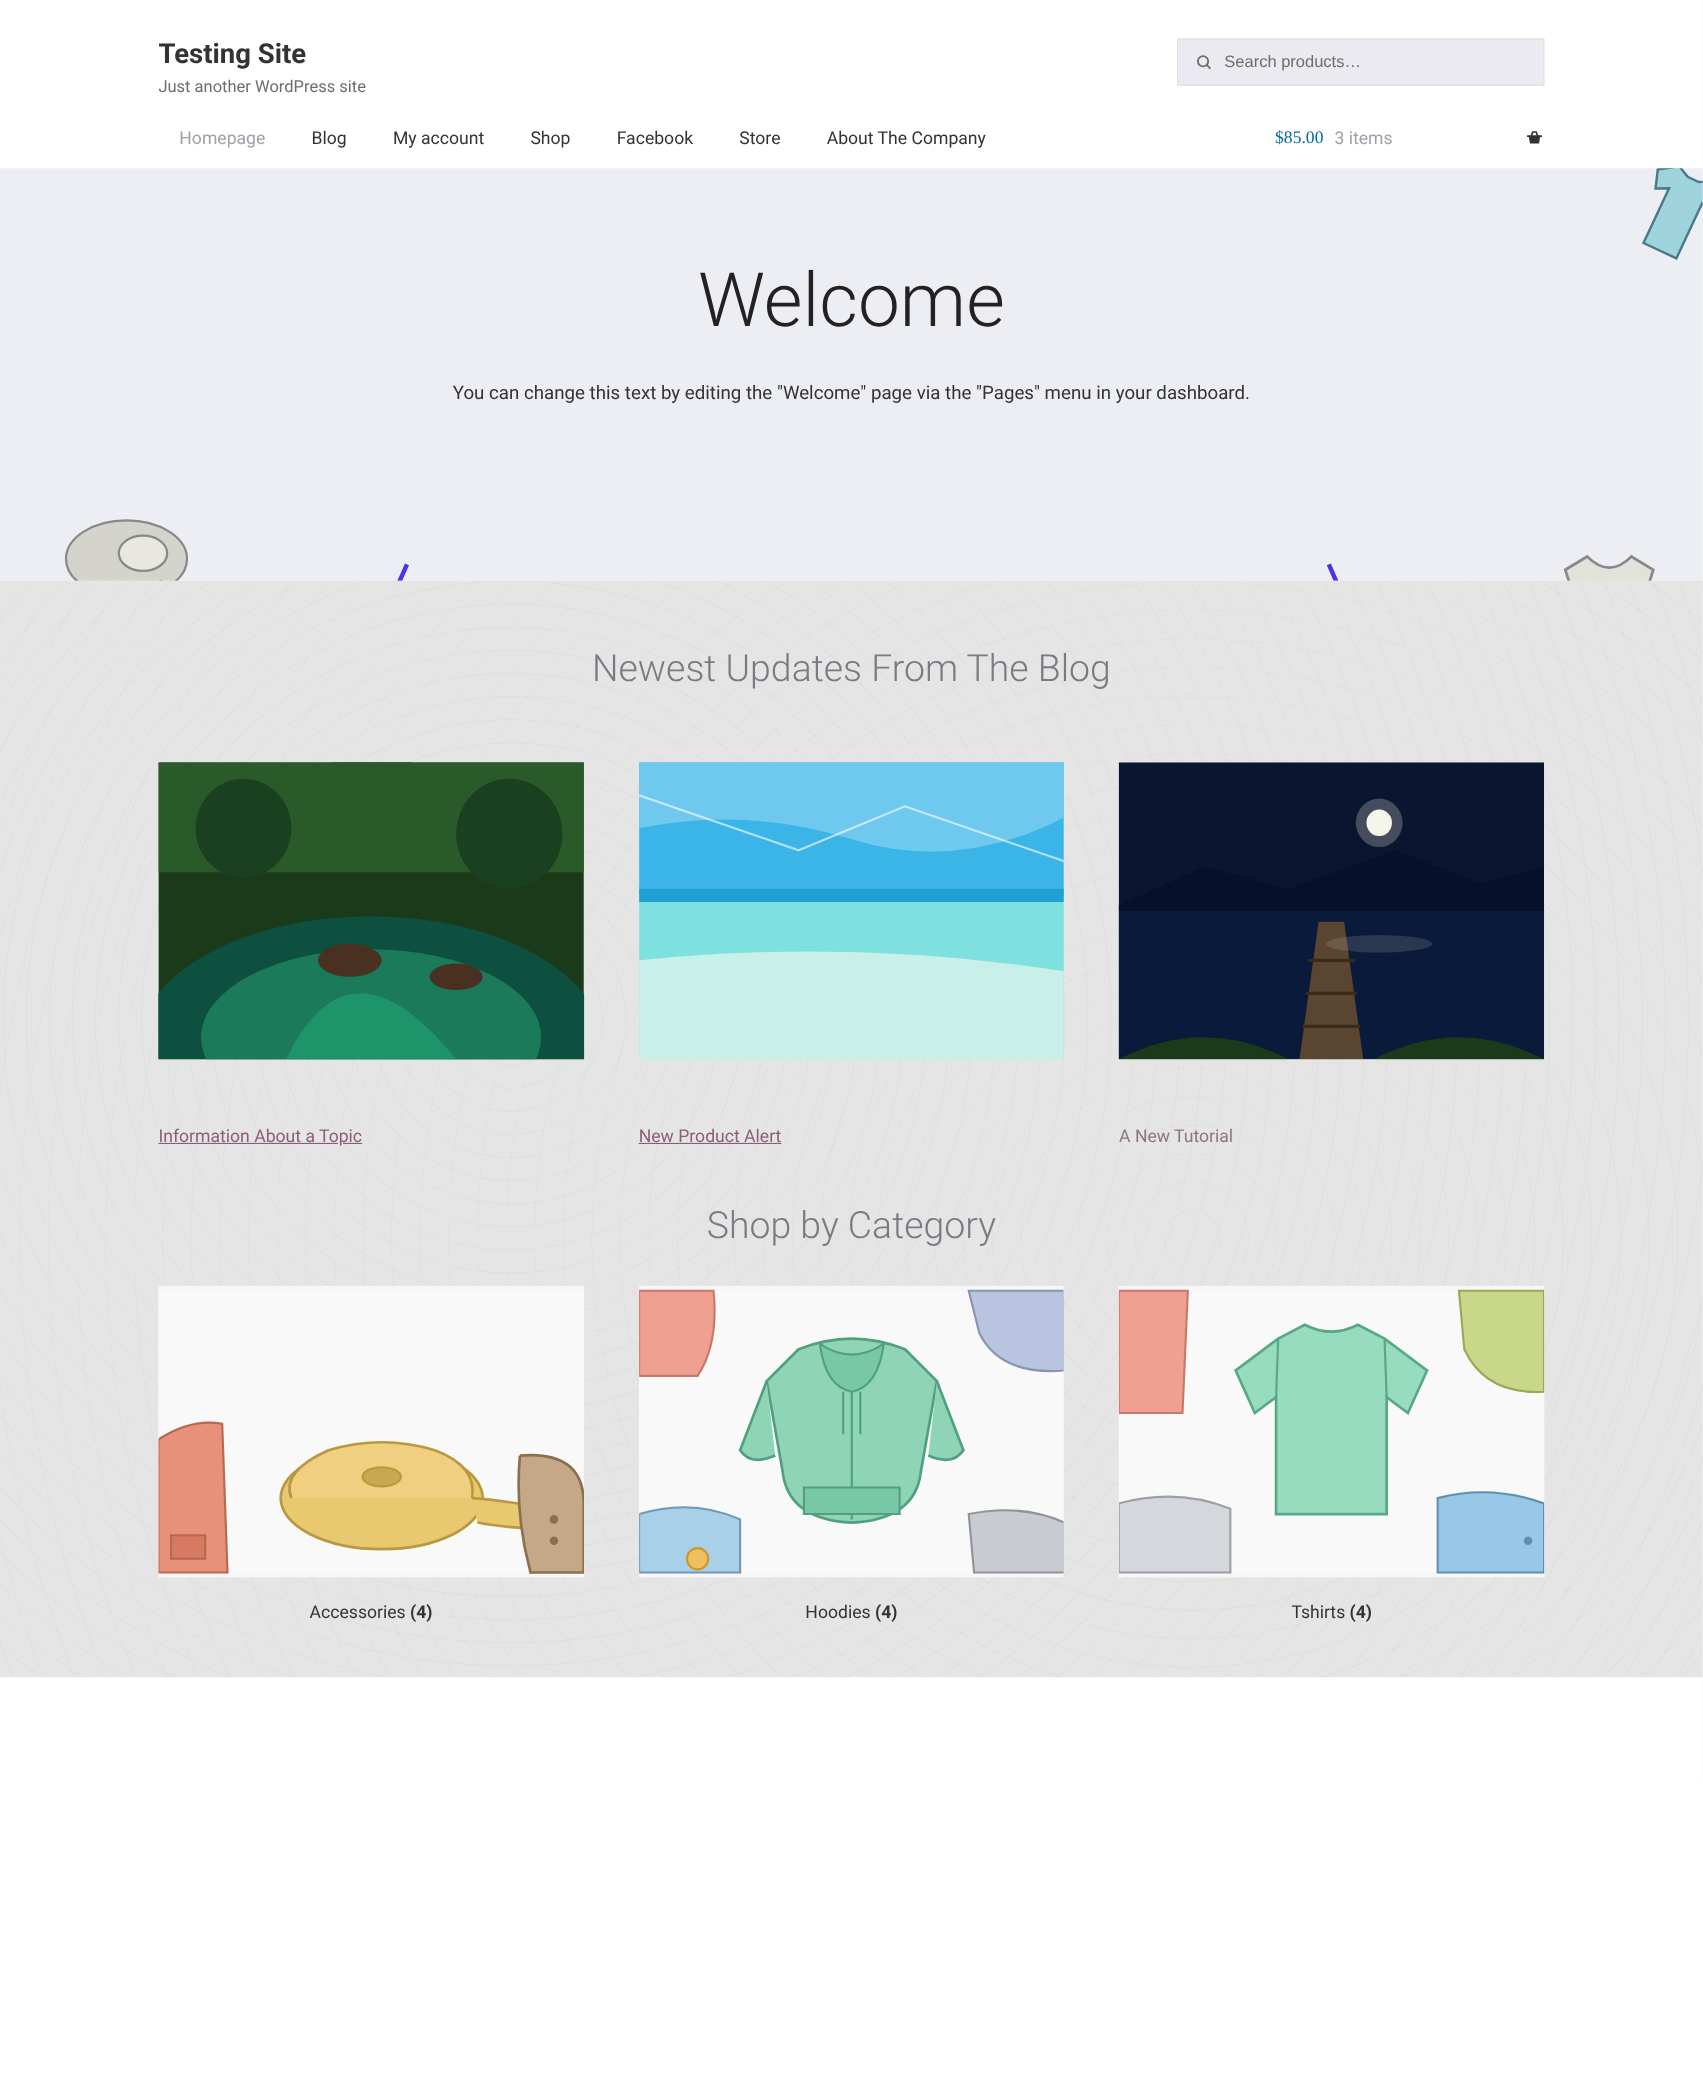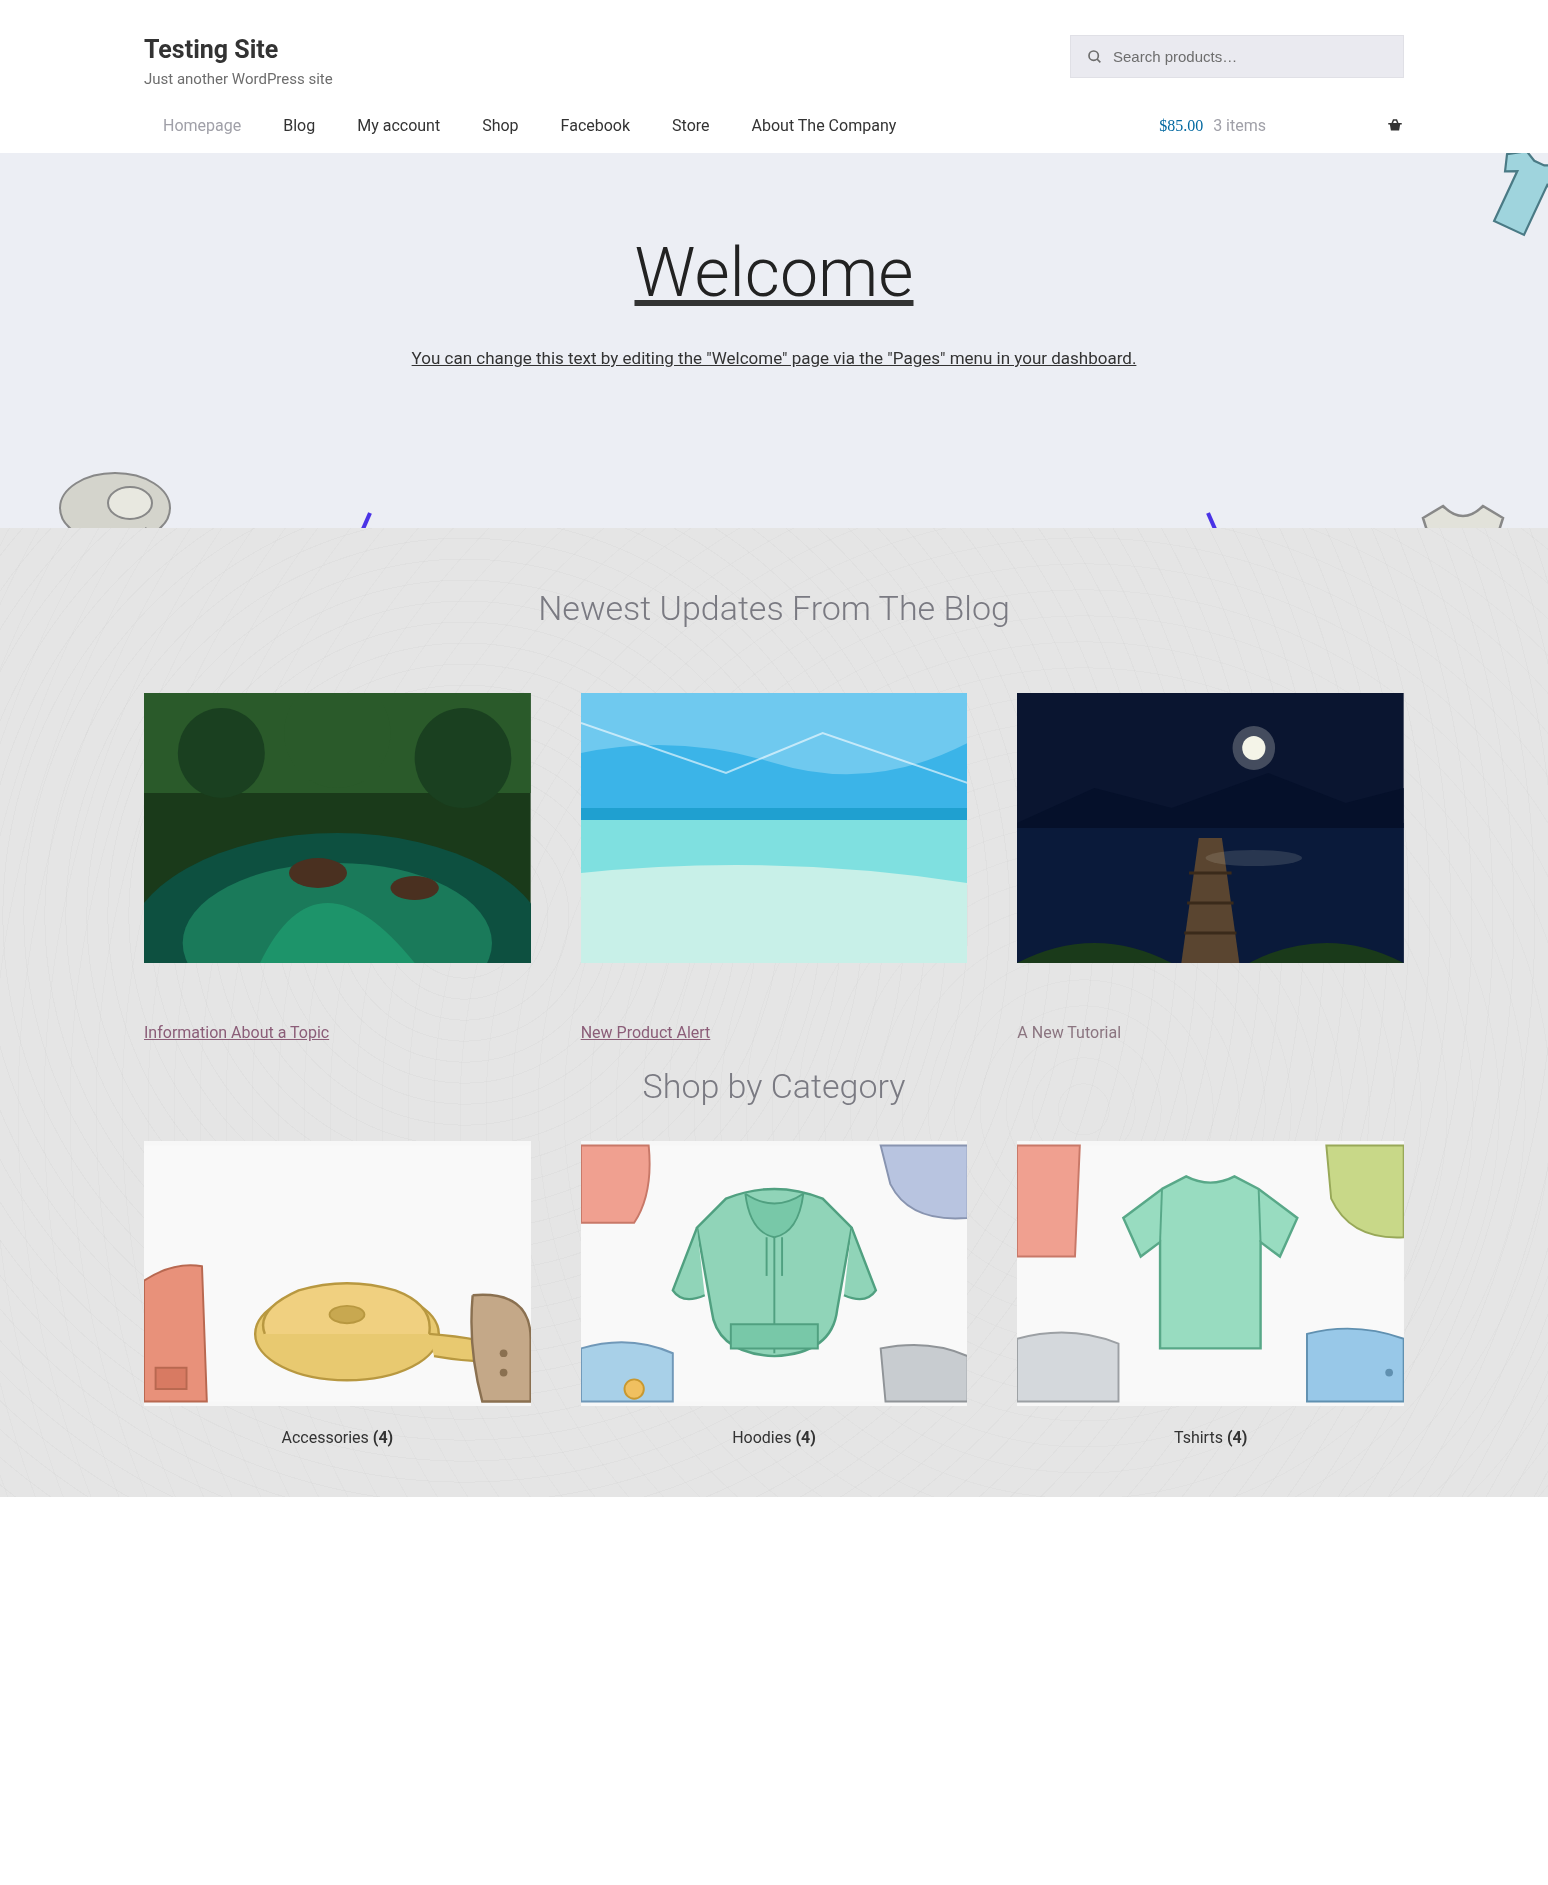--- a/index.html
+++ b/index.html
@@ -12,21 +12,21 @@
 .search-box { background:#eaeaf0; border:1px solid #e0e0e6; width:334px; padding:12px 16px; display:flex; align-items:center; gap:10px; }
 .search-box input { background:transparent; border:none; outline:none; font-size:15px; color:#6d6d6d; width:100%; }
 .search-box input::placeholder { color:#6d6d6d; }
 .nav-row { display:flex; justify-content:space-between; align-items:center; margin-top:28px; padding-bottom:18px; }
 nav ul { list-style:none; display:flex; gap:42px; }
 nav a { text-decoration:none; font-size:16px; color:#333; }
 nav li.active a { color:#a0a0a8;margin-left:19px; }
 .cart { display:flex; align-items:center; gap:10px; font-size:16px; }
 .cart-price { color:#0369a1;font-family:Liberation Serif, serif; }
 .cart-count { color:#a0a0a8; }
-.hero { background:#eceef4; position:relative; padding:80px 0 140px; text-align:center; overflow:hidden;text-decoration:underline; }
+.hero { background:#eceef4; position:relative; padding:80px 0 140px; text-align:center; overflow:hidden; }
 .hero h1 { font-size:68px; font-weight:300; color:#222; margin-bottom:35px; }
 .hero p { font-size:17px; color:#333; margin-bottom:20px; }
 .doodle { position:absolute; }
 .doodle-shirt-top { top:-10px; right:-30px; width:110px; height:100px; }
 .doodle-hoodie { top:300px; left:35px; width:160px; height:130px; }
 .doodle-shirt-right { top:345px; right:20px; width:130px; height:115px; }
 .arrow-svg { position:absolute; }
 .textured-section { background:#e5e5e5; position:relative; padding:60px 0 50px; }
 .textured-section::before { content:""; position:absolute; inset:0; opacity:0.25; background-image:repeating-radial-gradient(circle at 30% 40%, transparent 0, transparent 20px, rgba(120,120,120,0.18) 20px, rgba(120,120,120,0.18) 21px), repeating-radial-gradient(circle at 70% 60%, transparent 0, transparent 25px, rgba(120,120,120,0.15) 25px, rgba(120,120,120,0.15) 26px); }
 .textured-section > * { position:relative; }
@@ -181,21 +181,21 @@
               <line x1="173" y1="240" x2="227" y2="240" stroke="#3a2a1a" stroke-width="3"></line>
               <path d="M0 270 Q80 230 160 270" fill="#1a3a1a"></path>
               <path d="M240 270 Q320 230 400 270" fill="#1a3a1a"></path>
               <ellipse cx="245" cy="165" rx="50" ry="8" fill="#e0e0d0" opacity="0.15"></ellipse>
             </svg>
         </div>
         <a href="#" class="blog-title nolink">A New Tutorial</a>
       </div>
     </div>
 
-    <h2 class="section-title tight" style="margin-top:24px;">Shop by Category</h2>
+    <h2 class="section-title tight" style="margin-top:52px;">Shop by Category</h2>
     <div class="grid3">
       <div class="cat-card">
         <div class="cat-thumb">
           <svg width="100%" height="265" viewBox="0 0 400 265">
               <rect width="400" height="265" fill="#f9f9f9"></rect>
               <path d="M0 140 Q30 120 60 125 L65 265 L0 265 Z" fill="#e8917a" stroke="#b86850" stroke-width="2"></path>
               <rect x="12" y="230" width="32" height="22" fill="#d87a62" stroke="#b86850" stroke-width="2"></rect>
               <ellipse cx="210" cy="195" rx="95" ry="48" fill="#e8c970" stroke="#b89840" stroke-width="2.5"></ellipse>
               <path d="M125 195 Q115 170 160 150 Q210 135 260 150 Q300 165 295 195" fill="#f0d080" stroke="#b89840" stroke-width="2.5"></path>
               <path d="M295 195 Q360 200 385 215 Q370 230 300 218" fill="#e8c970" stroke="#b89840" stroke-width="2.5"></path>

